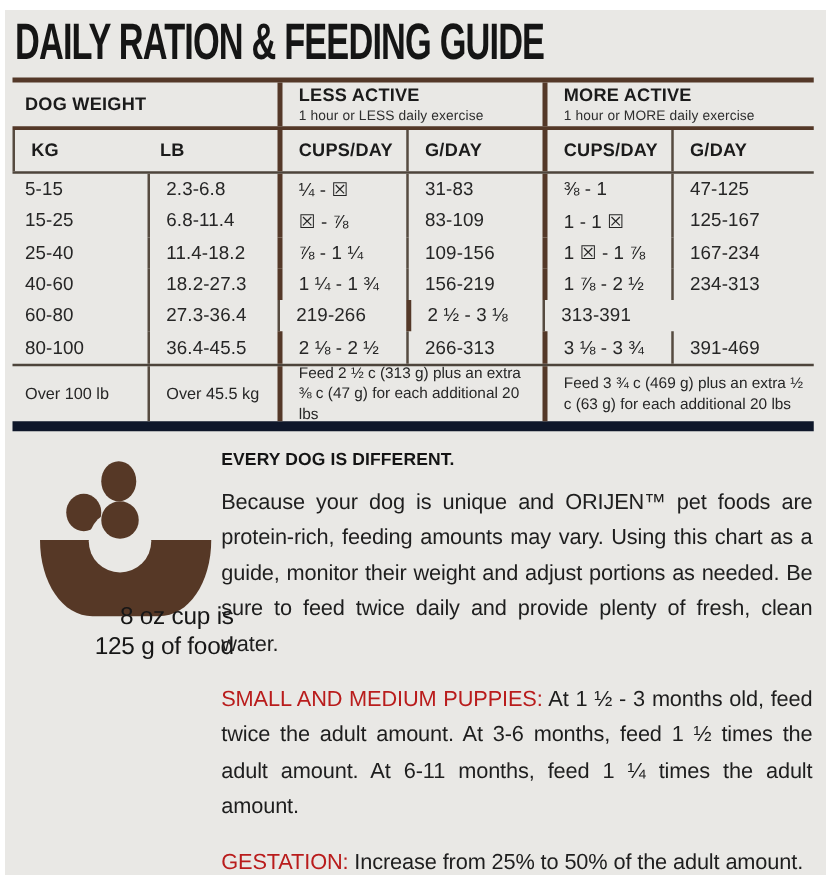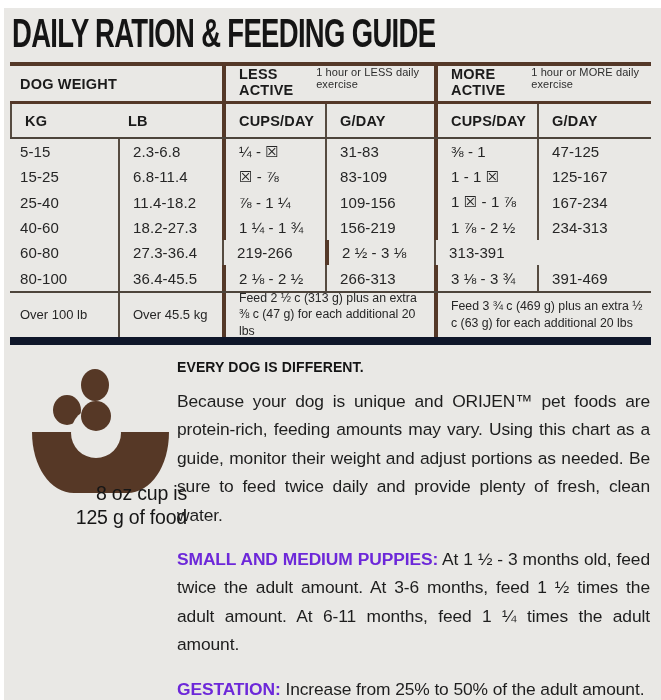--- a/index.html
+++ b/index.html
@@ -26,42 +26,42 @@
   .row-h1{grid-template-columns:212px 212px 217px;height:35px;border-bottom:3px solid #543828;}
   .cols6{grid-template-columns:108px 104px 103px 109px 103px 114px;}
   .row-h2{height:33px;border-bottom:2px solid #4d443b;}
   .row-data{height:25.3px;}
   .row-footer{grid-template-columns:108px 104px 212px 217px;height:44px;border-top:2px solid #4d443b;}
 
   .c{display:flex;align-items:center;padding-left:10px;overflow:hidden;}
   .c2{padding-left:13px;}
   .bl-thick{border-left:4px solid #543828;}
   .bl-thin{border-left:2px solid #564b40;}
-  .colcell{flex-direction:row;align-items:flex-start;justify-content:center;row-gap:2px;}
+  .colcell{flex-direction:column;align-items:flex-start;justify-content:center;row-gap:2px;}
 
   .h1-label{font-size:14.5px;font-weight:700;color:#1b1b1b;letter-spacing:0.2px;}
   .h1-sub{font-size:11px;color:#2e2e2e;letter-spacing:0.1px;}
   .h2-label{font-size:14.5px;font-weight:700;color:#1b1b1b;letter-spacing:0.2px;}
   .d-val{font-size:15px;color:#262626;letter-spacing:0.1px;}
   .f-val{font-size:13px;color:#262626;}
   .f-note{font-size:12.3px;line-height:1.35;color:#262626;padding-right:8px;}
 
   .bowl-icon{position:absolute;left:22px;top:362px;}
   .cup-caption{
     position:absolute;left:7px;top:482px;width:180px;
     text-align:right;font-size:19.5px;line-height:23.5px;color:#161616;letter-spacing:-0.2px;
   }
 
   .info-col{position:absolute;left:177px;top:359px;width:473px;}
   .info-h{margin:0 0 12px 0;font-size:14px;font-weight:700;color:#141414;letter-spacing:0.1px;}
   .info-col p{
     margin:0 0 16px 0;font-size:17.4px;line-height:28.4px;
     text-align:justify;color:#1e1e1e;letter-spacing:-0.1px;
   }
-  .info-col p b{font-weight:700;color:#6d28d9;}
+  .info-col p b{font-weight:400;color:#b91c1c;}
 </style>
 </head>
 <body>
 
 <div class="page">
   <div class="strip-top"></div>
   <div class="strip-left"></div>
 
   <h1 class="title">DAILY RATION &amp; FEEDING GUIDE</h1>
 

